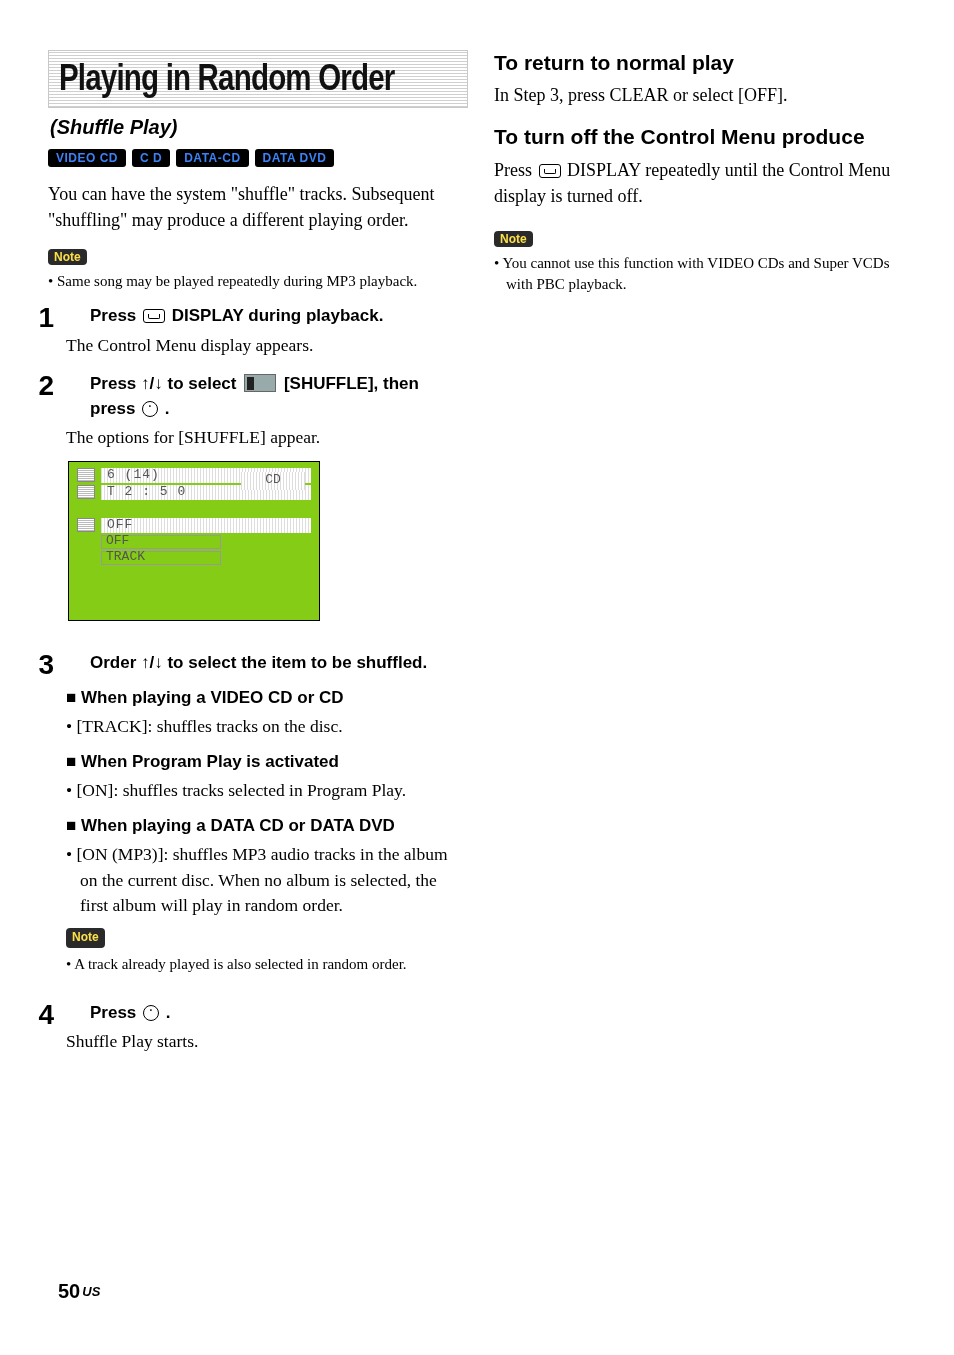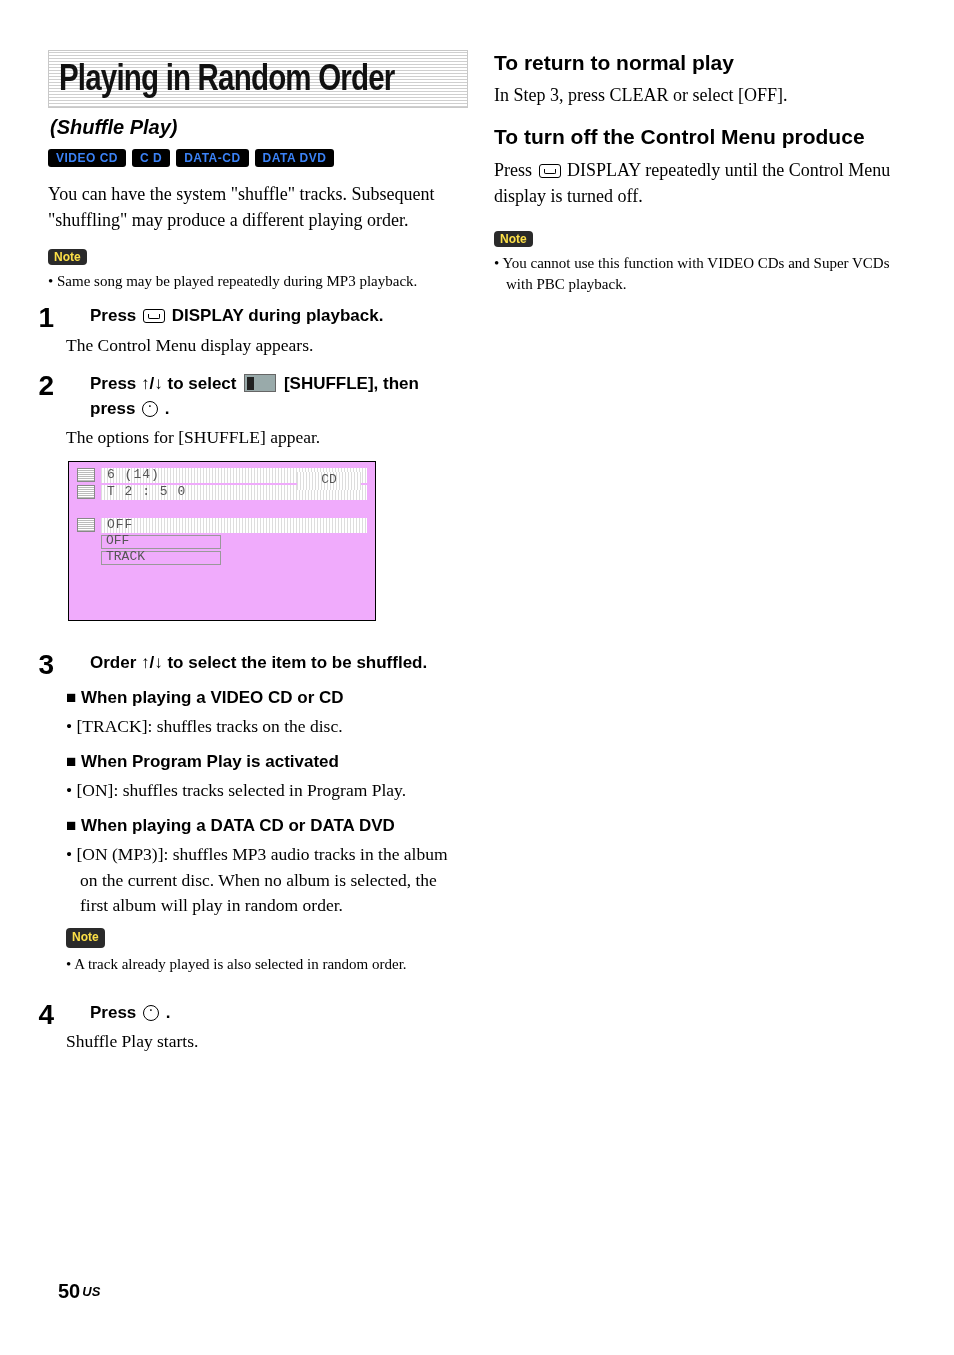--- a/index.html
+++ b/index.html
@@ -128,29 +128,29 @@
     position: relative;
   }
   .icon-shuf::before {
     content: "";
     position: absolute;
     left: 2px; top: 2px; width: 7px; height: 13px;
     background: #222;
   }
 
   .screen-box {
-    width: 308px;
+    width: 252px;
     height: 160px;
     border: 1.5px solid #000;
     margin: 10px 0 4px 2px;
     padding: 6px 8px;
     font-family: "Courier New", monospace;
     font-size: 13px;
     position: relative;
-    background: #f0abfc;
+    background: #84cc16;
   }
   .screen-row { display: flex; align-items: center; margin-bottom: 2px; }
   .sicon {
     width: 18px; height: 14px;
     background: repeating-linear-gradient(0deg,#bbb 0,#bbb 1px,#fff 1px,#fff 2px);
     margin-right: 6px;
     border: 1px solid #888;
   }
   .sbar {
     flex: 1;

